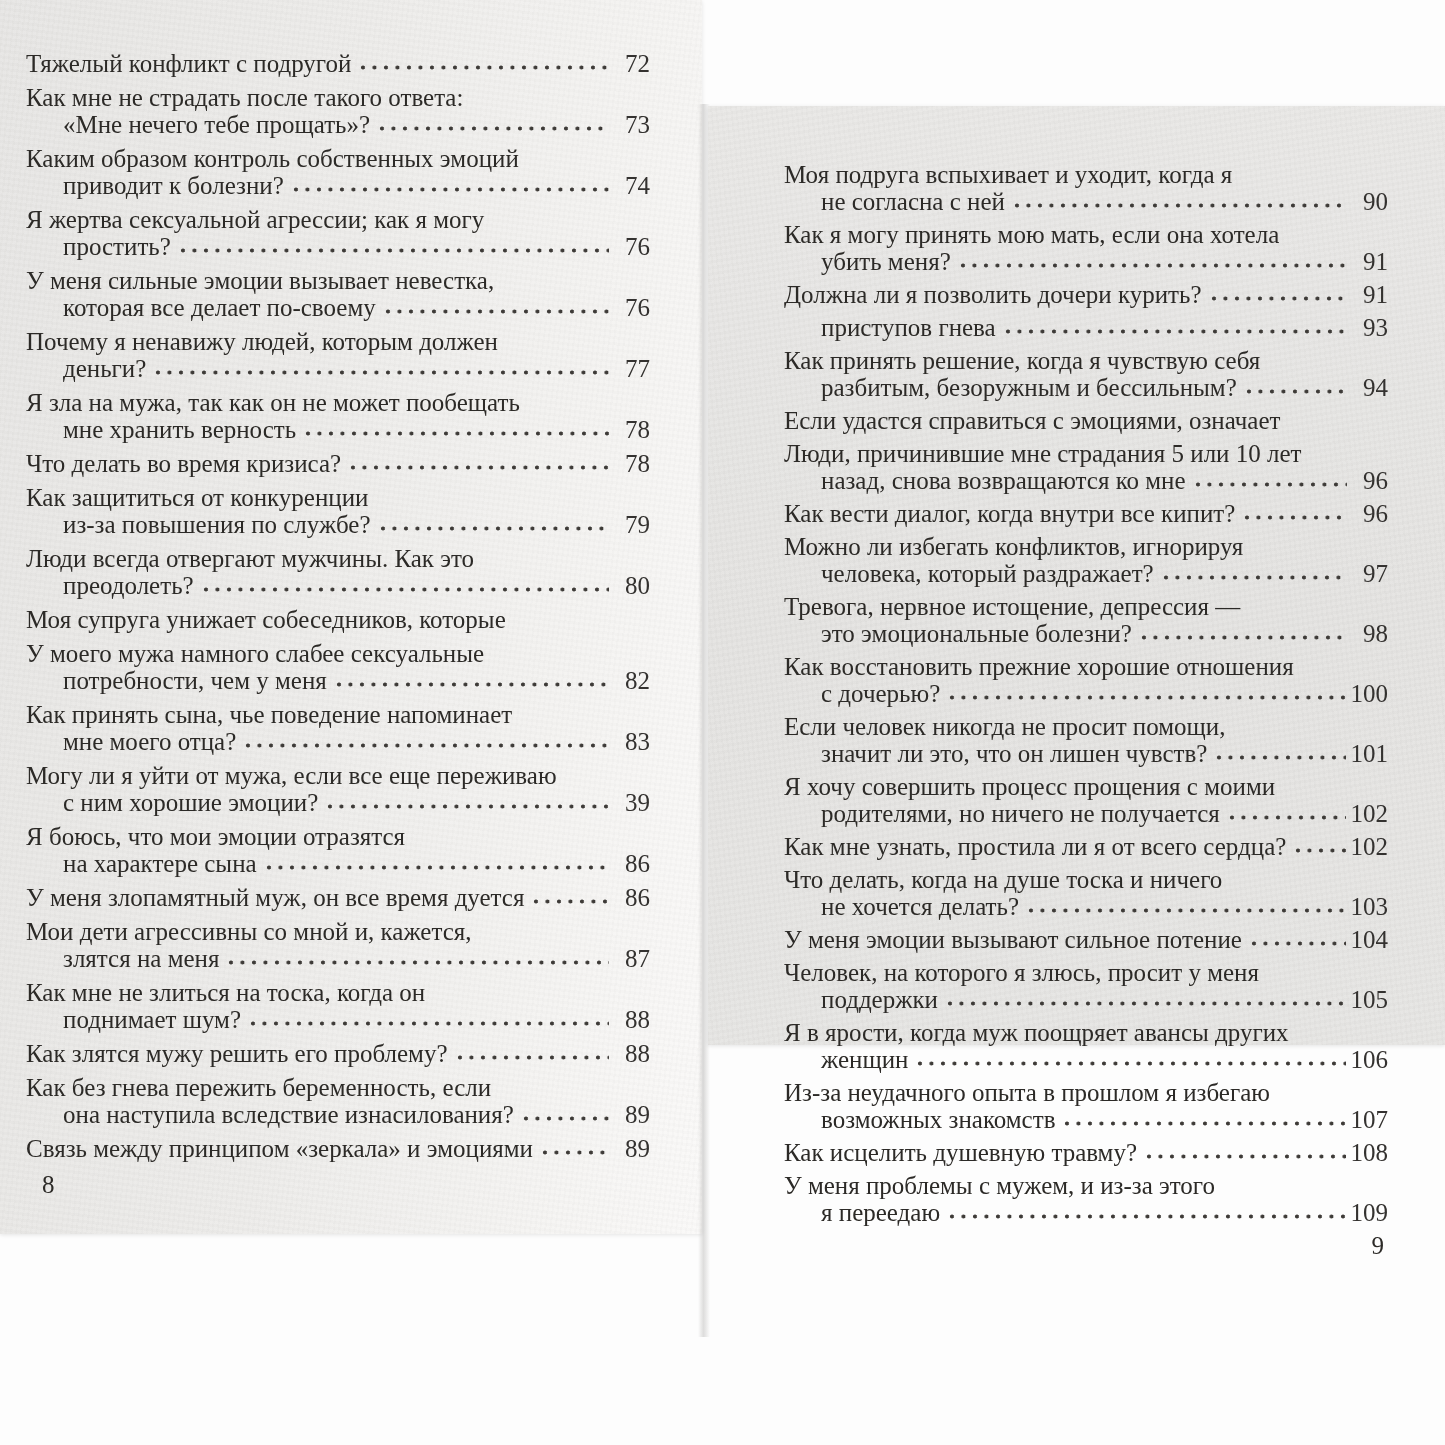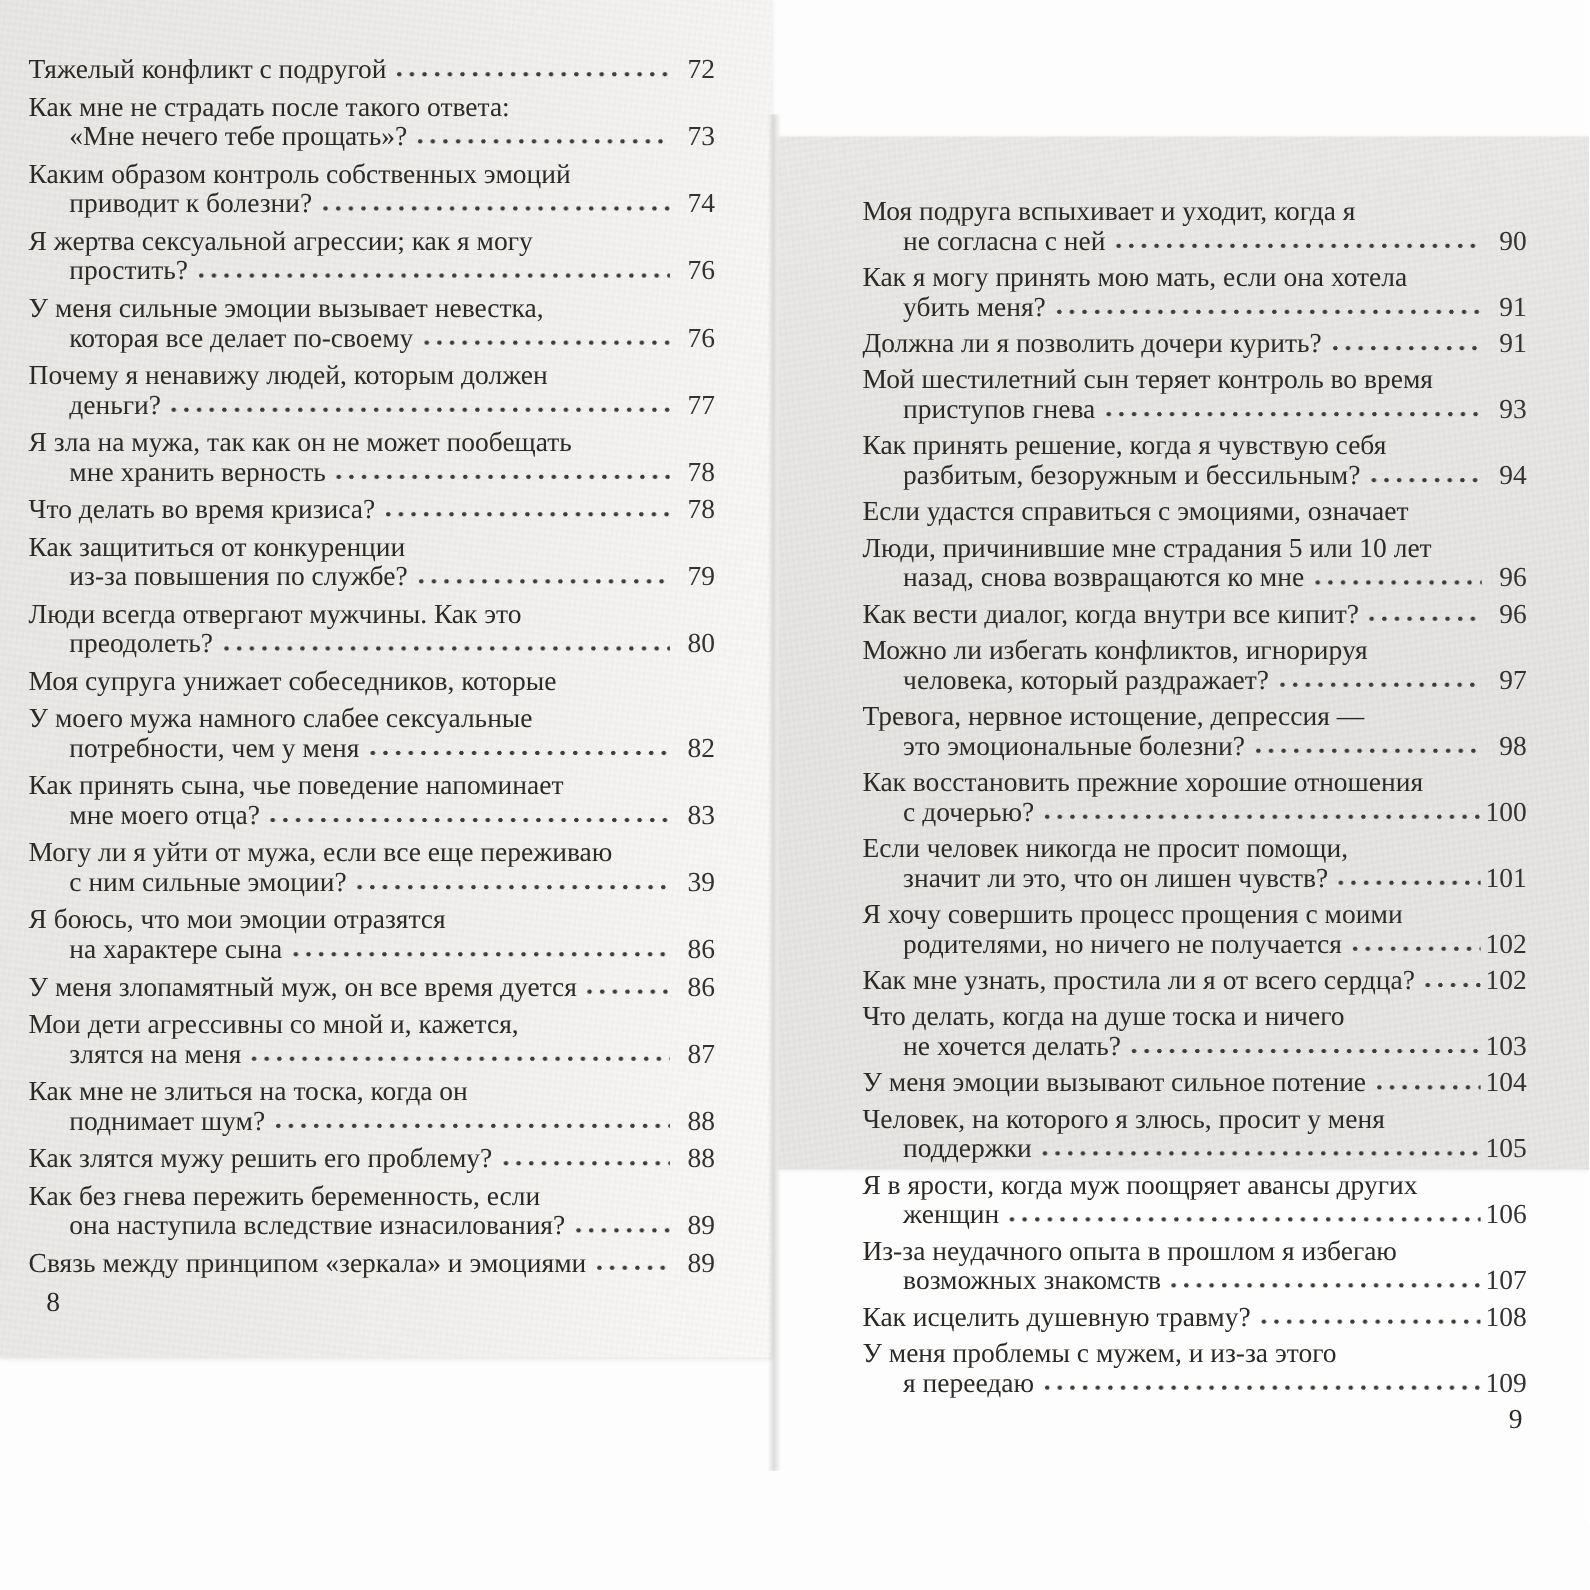--- a/index.html
+++ b/index.html
@@ -18,21 +18,21 @@
   }
   .page-left{
     left:0;top:104;width:702px;height:1234px;
     padding:50px 52px 0 26px;
     background:
       repeating-linear-gradient(7deg, rgba(255,255,255,0.03) 0 3px, rgba(0,0,0,0.012) 3px 6px),
       repeating-linear-gradient(97deg, rgba(0,0,0,0.01) 0 2px, rgba(255,255,255,0.02) 2px 5px),
       linear-gradient(96deg,#e7e6e4 0%,#edecea 45%,#f4f3f1 75%,#faf9f8 100%);
   }
   .page-right{
-    left:708px;top:124px;width:737px;height:939px;
+    left:708px;top:106px;width:737px;height:939px;
     padding:55px 57px 0 76px;
     background:
       repeating-linear-gradient(171deg, rgba(255,255,255,0.03) 0 3px, rgba(0,0,0,0.012) 3px 6px),
       repeating-linear-gradient(84deg, rgba(0,0,0,0.01) 0 2px, rgba(255,255,255,0.02) 2px 5px),
       linear-gradient(178deg,#e9e8e6 0%,#e4e3e1 55%,#e6e5e3 100%);
   }
   .gutter{
     position:absolute;
     left:698px;top:104px;width:12px;height:1233px;
     background:linear-gradient(90deg,
@@ -183,21 +183,21 @@
     <div class="row">
       <span class="line last indent">мне моего отца?</span>
       <span class="leader"></span>
       <span class="num">83</span>
     </div>
   </div>
 
   <div class="entry">
     <div class="line first">Могу ли я уйти от мужа, если все еще переживаю</div>
     <div class="row">
-      <span class="line last indent">с ним сильные эмоции?</span>
+      <span class="line last indent">с ним хорошие эмоции?</span>
       <span class="leader"></span>
       <span class="num">39</span>
     </div>
   </div>
 
   <div class="entry">
     <div class="line first">Я боюсь, что мои эмоции отразятся</div>
     <div class="row">
       <span class="line last indent">на характере сына</span>
       <span class="leader"></span>
@@ -287,21 +287,20 @@
   <div class="entry">
 
     <div class="row">
       <span class="line last">Должна ли я позволить дочери курить?</span>
       <span class="leader"></span>
       <span class="num">91</span>
     </div>
   </div>
 
   <div class="entry">
-    <div class="line first">Мой шестилетний сын теряет контроль во время</div>
     <div class="row">
       <span class="line last indent">приступов гнева</span>
       <span class="leader"></span>
       <span class="num">93</span>
     </div>
   </div>
 
   <div class="entry">
     <div class="line first">Как принять решение, когда я чувствую себя</div>
     <div class="row">

